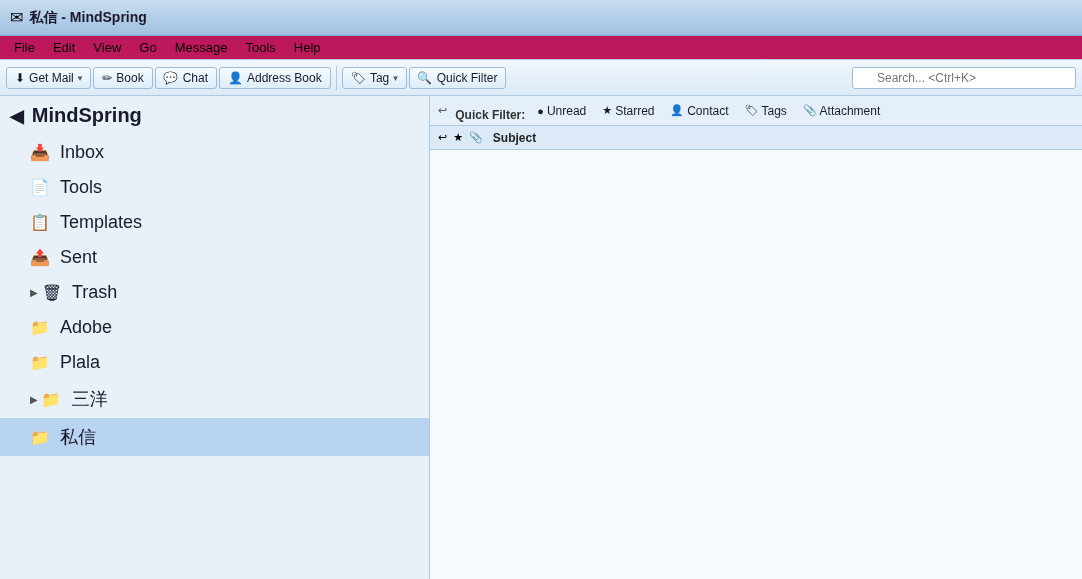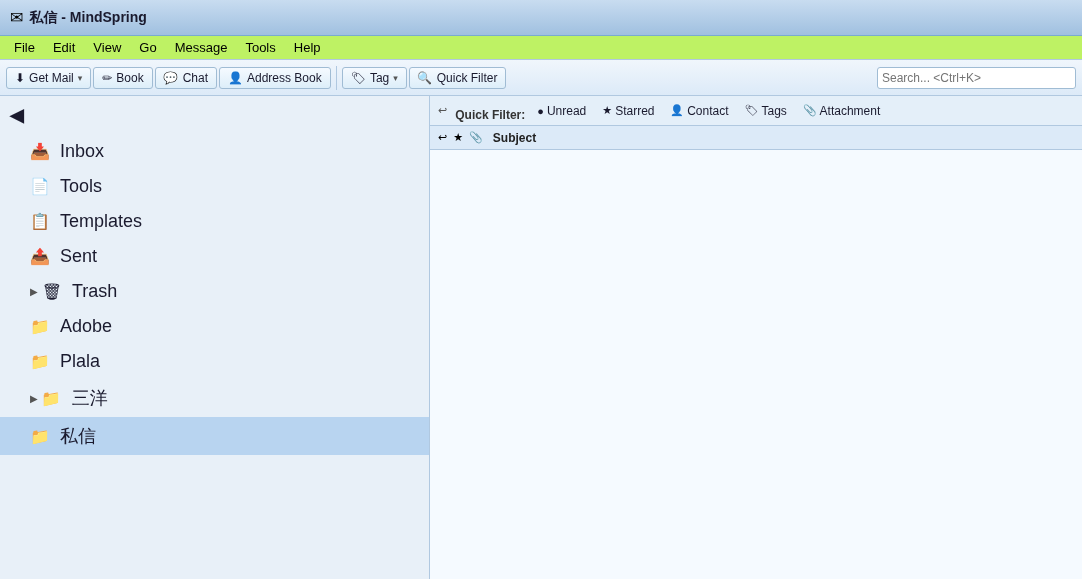--- a/index.html
+++ b/index.html
@@ -12,21 +12,21 @@
       display: flex;
       align-items: center;
       padding-left: 10px;
       border-bottom: 1px solid #7aabcf;
     }
     #title-bar-icon { font-size: 16px; margin-right: 6px; }
     #title-bar-text { font-size: 14px; font-weight: bold; color: #1a1a2e; }
 
     
     #menu-bar {
-      background: #bef264;
+      background: #be185d;
       height: 24px;
       display: flex;
       align-items: center;
       padding-left: 6px;
       border-bottom: 1px solid #b0c8e0;
       gap: 2px;
     }
     .menu-item {
       padding: 2px 8px;
       font-size: 13px;
@@ -63,25 +63,25 @@
       margin: 0 3px;
     }
     .toolbar-btn-arrow {
       font-size: 9px;
       color: #555;
     }
     #search-box {
       margin-left: auto;
       border: 1px solid #a0bcd4;
       border-radius: 3px;
-      padding: 3px 4px;
+      padding: 3px 24px;
       font-size: 12px;
       color: #888;
       background: #fff;
-      width: 199px;
+      width: 224px;
     }
 
     
     #main {
       display: flex;
       height: calc(579px - 36px - 24px - 36px);
     }
 
     
     #sidebar {
@@ -211,20 +211,21 @@
     <span>Quick Filter</span>
   </button>
   <input type="text" id="search-box" placeholder="Search... &lt;Ctrl+K&gt;" style="">
 </div>
 
 <div id="main">
 
   <div id="sidebar">
     <div class="sidebar-account">
       <span class="sidebar-account-icon">◀</span>
+      <span>MindSpring</span>
     </div>
 
     <div class="sidebar-item">
       <span class="sidebar-item-icon">📥</span>
       <span>Inbox</span>
     </div>
 
     <div class="sidebar-item">
       <span class="sidebar-item-icon">📄</span>
       <span>Tools</span>

